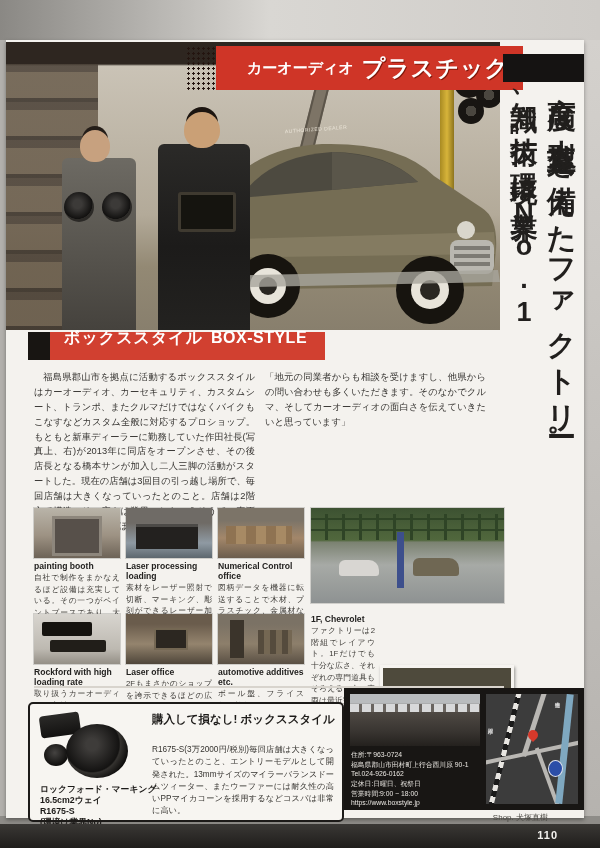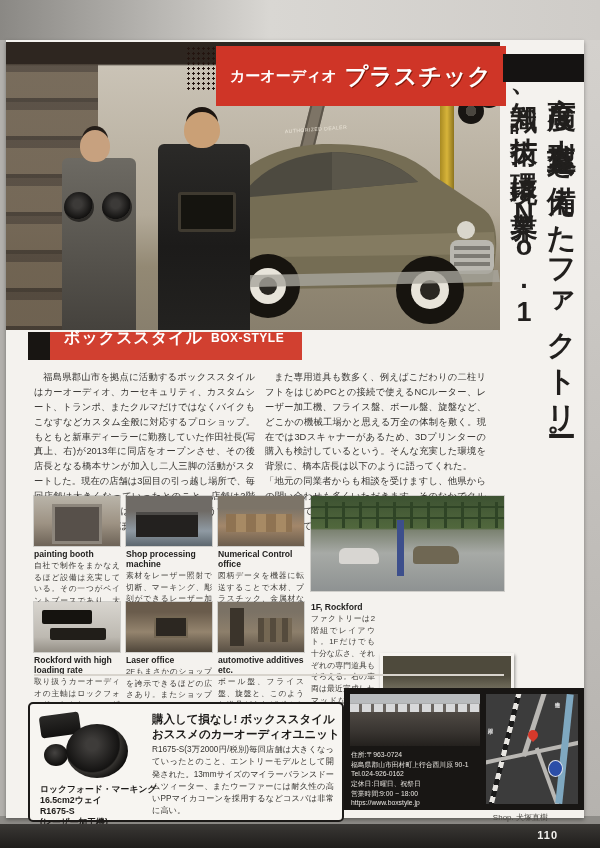--- a/index.html
+++ b/index.html
@@ -49,42 +49,42 @@
     background:linear-gradient(180deg,#2b2a28,#1c1b1a 55%,#232220);}
   .p2-head{left:178px;top:70px;width:36px;height:36px;border-radius:50% 50% 46% 46%;
     background:#caa076;box-shadow:0 -7px 0 -2px #1c1510;}
   .panel{left:172px;top:150px;width:52px;height:34px;background:#15140f;
     border:3px solid #3f3a30;border-radius:3px;}
   .car-svg{left:176px;top:48px;width:318px;height:240px;}
   .dealer-sign{left:268px;top:84px;width:84px;color:#efe9dd;font-size:5px;letter-spacing:.5px;
     text-align:center;transform:rotate(-4deg);opacity:.9;}
 
   
-  .banner{left:210px;top:6px;width:290px;height:60px;background:#cf3527;
-    display:flex;align-items:center;justify-content:center;gap:8px;}
+  .banner{left:210px;top:6px;width:290px;height:44px;background:#cf3527;
+    display:flex;align-items:center;justify-content:center;gap:8px;padding-left:17px;}
   .banner-dots{left:180px;top:6px;width:46px;height:44px;
     background-image:radial-gradient(#23140f 1.2px,transparent 1.4px);background-size:5px 5px;}
   .banner-series{color:#fff;font-size:15px;font-weight:bold;}
   .banner-title{color:#fff;font-size:23px;font-weight:bold;letter-spacing:1px;
     text-shadow:1px 1px 0 #7e1608;}
   .tr-black{left:497px;top:14px;width:81px;height:28px;background:#151312;}
 
   
   .headline{right:2px;top:34px;height:650px;width:82px;
     writing-mode:vertical-rl;text-orientation:upright;
     color:#211f1d;font-weight:bold;}
   .hl1{font-size:29px;letter-spacing:3px;display:block;}
   .hl2{font-size:27px;letter-spacing:3px;display:block;margin-top:6px;}
 
   
   .title-bar{left:22px;top:292px;height:28px;display:flex;align-items:stretch;}
   .title-sq{width:22px;background:#181512;}
   .title-red{background:#d14030;display:flex;align-items:center;gap:8px;padding:0 18px 16px 14px;}
   .title-jp{color:#fff;font-size:16px;font-weight:bold;letter-spacing:1px;}
-  .title-en{color:#fff;font-size:12px;font-weight:bold;letter-spacing:.5px;}
+  .title-en{color:#fff;font-size:16px;font-weight:bold;letter-spacing:.5px;}
 
   
   .article{left:28px;top:330px;width:452px;height:118px;display:flex;gap:10px;}
   .article p{margin:0;width:50%;font-size:9.3px;line-height:1.6;color:#353330;
     text-align:justify;font-weight:500;}
   .indent{text-indent:1em;}
 
   
   .photo{background:#888;overflow:hidden;position:relative;box-shadow:0 0 0 1px rgba(0,0,0,.15);}
   .cap-t{font-size:8.6px;font-weight:bold;color:#232220;margin:3px 0 1px;}
@@ -129,21 +129,21 @@
   
   .rec-box{left:22px;top:662px;width:312px;height:116px;background:#f7f5f1;
     border:2px solid #1c1a18;border-radius:5px;}
   .rec-photo{position:absolute;left:8px;top:6px;width:118px;height:72px;overflow:hidden;}
   .woofer{position:absolute;left:28px;top:14px;width:62px;height:54px;border-radius:50%;
     background:radial-gradient(circle at 42% 38%,#3e3c3a 12%,#141312 55%,#34322f 58%,#0e0d0c 75%);}
   .tweeter{position:absolute;left:6px;top:34px;width:24px;height:22px;border-radius:50%;
     background:radial-gradient(circle at 45% 40%,#454341,#0f0e0d 70%);}
   .xover{position:absolute;left:2px;top:4px;width:40px;height:22px;border-radius:4px;
     background:linear-gradient(180deg,#2b2a28,#121110);transform:rotate(-8deg);}
-  .rec-head{position:absolute;left:122px;top:8px;color:#1d1b19;font-weight:bold;font-size:11.5px;line-height:1.3;}
+  .rec-head{position:absolute;left:122px;top:8px;color:#1d1b19;font-weight:bold;font-size:11.5px;line-height:1.3;text-align:center;}
   .rec-body{position:absolute;left:122px;top:40px;width:182px;font-size:8.2px;line-height:1.5;
     color:#35332f;text-align:justify;}
   .rec-name{position:absolute;left:10px;top:80px;font-size:8.8px;font-weight:bold;color:#1d1b19;line-height:1.25;}
 
   
   .info-box{left:338px;top:648px;width:240px;height:122px;background:#181614;}
   .bldg{position:absolute;left:6px;top:6px;width:130px;height:52px;
     background:linear-gradient(180deg,#b9bcbe 0 18%,#57514b 20%,#3a3632 70%,#24211e 100%);}
   .bldg:before{content:"";position:absolute;left:0;top:10px;width:130px;height:8px;
     background:repeating-linear-gradient(90deg,#d8d9da 0 9px,#6a6560 9px 12px);}
@@ -227,35 +227,34 @@
     <div class="title-sq"></div>
     <div class="title-red">
       <span class="title-jp">ボックススタイル</span>
       <span class="title-en">BOX-STYLE</span>
     </div>
   </div>
 
   <div class="abs article">
     <p class="indent">福島県郡山市を拠点に活動するボックススタイルはカーオーディオ、カーセキュリティ、カスタムシート、トランポ、またクルマだけではなくバイクもこなすなどカスタム全般に対応するプロショップ。もともと新車ディーラーに勤務していた作田社長(写真上、右)が2013年に同店をオープンさせ、その後店長となる橋本サンが加入し二人三脚の活動がスタートした。現在の店舗は3回目の引っ越し場所で、毎回店舗は大きくなっていったとのこと。店舗は2階立て構造、その広さは業界一ともいえそうで、車両は複数台配置できるほどだ。</p>
     <div style="width:50%;">
-      <p class="indent" style="width:100%;">また専用道具も数多く、例えばこだわりの二柱リフトをはじめPCとの接続で使えるNCルーター、レーザー加工機、フライス盤、ボール盤、旋盤など、どこかの機械工場かと思える万全の体制を敷く。現在では3Dスキャナーがあるため、3Dプリンターの購入も検討しているという。そんな充実した環境を背景に、橋本店長は以下のように語ってくれた。</p>
       <p style="width:100%;">「地元の同業者からも相談を受けますし、他県からの問い合わせも多くいただきます。そのなかでクルマ、そしてカーオーディオの面白さを伝えていきたいと思っています」</p>
     </div>
   </div>
 
-  <div class="abs" style="left:28px;top:456px;width:470px;height:222px;">
+  <div class="abs" style="left:28px;top:468px;width:470px;height:222px;">
 
     <div class="cell" style="left:0;top:0;">
       <div class="photo ph ph1"></div>
       <div class="cap-t">painting booth</div>
       <div class="cap-x">自社で制作をまかなえるほど設備は充実している。その一つがペイントブースであり、大小の塗装はお好みどおり。</div>
     </div>
     <div class="cell" style="left:92px;top:0;">
       <div class="photo ph ph2"></div>
-      <div class="cap-t">Shop processing machine</div>
+      <div class="cap-t">Laser processing loading</div>
       <div class="cap-x">素材をレーザー照射で切断、マーキング、彫刻ができるレーザー加工機。その正確性はメーカー品質そのものだ。</div>
     </div>
     <div class="cell" style="left:184px;top:0;">
       <div class="photo ph ph3"></div>
       <div class="cap-t">Numerical Control office</div>
       <div class="cap-x">図柄データを機器に転送することで木材、プラスチック、金属材などを切削加工可能なNCルーターも完備。</div>
     </div>
 
     <div class="cell" style="left:0;top:106px;">
       <div class="photo ph ph5"></div>
@@ -273,21 +272,21 @@
       <div class="cap-x">ボール盤、フライス盤、旋盤と、このような道具があればボルトでも製作可能なので、ワンオフ製品も仕上げられる。</div>
     </div>
 
     <div class="photo abs ws-photo">
       <div class="ws-truss"></div>
       <div class="ws-car ws-car1"></div>
       <div class="ws-car ws-car2"></div>
       <div class="ws-post"></div>
     </div>
     <div class="cell cap-ws abs">
-      <div class="cap-t">1F, Rockford</div>
+      <div class="cap-t">1F, Chevrolet</div>
       <div class="cap-x">ファクトリーは2階組でレイアウト。1Fだけでも十分な広さ、それぞれの専門道具もそろえる。右の車両は最近完成したマッドな'53ベルエア。</div>
     </div>
 
     <div class="photo abs chevy">
       <div class="chevy-bg"></div>
       <svg width="122" height="70" viewBox="0 0 122 70" style="position:absolute;left:0;top:26px;">
         <path d="M6 40 Q20 20 42 16 Q70 12 86 24 L112 34 Q120 38 118 50 L4 54 Z" fill="#6e6a52"></path>
         <path d="M26 30 Q44 16 70 20 L80 28 Z" fill="#43413a"></path>
         <circle cx="34" cy="54" r="11" fill="#14110d"></circle>
           <circle cx="34" cy="54" r="6" fill="#e9e5da"></circle>
@@ -300,28 +299,27 @@
   </div>
 
   <div class="abs rec-box">
     <div class="rec-photo">
       <div class="xover"></div>
       <div class="tweeter"></div>
       <div class="woofer"></div>
     </div>
     <div class="rec-head">
       <div>購入して損なし! ボックススタイル</div>
-      <div>おススメのカーオーディオユニット</div>
     </div>
     <div class="rec-body">R1675-S(3万2000円/税別)毎回店舗は大きくなっていったとのこと、エントリーモデルとして開発された。13mmサイズのマイラーバランスドームツィーター、またウーファーには耐久性の高いPPマイカコーンを採用するなどコスパは非常に高い。</div>
     <div class="rec-name">
       <div>ロックフォード・マーキング</div>
       <div>16.5cm2ウェイ</div>
       <div>R1675-S</div>
-      <div>(レーザー加工機)</div>
+      <div>(環境は業界No)</div>
     </div>
   </div>
 
   <div class="abs info-box">
     <div class="bldg"></div>
     <div class="info-text">
       <div>住所:〒963-0724</div>
       <div>福島県郡山市田村町上行合西川原 90-1</div>
       <div>Tel.024-926-0162</div>
       <div>定休日:日曜日、祝祭日</div>

